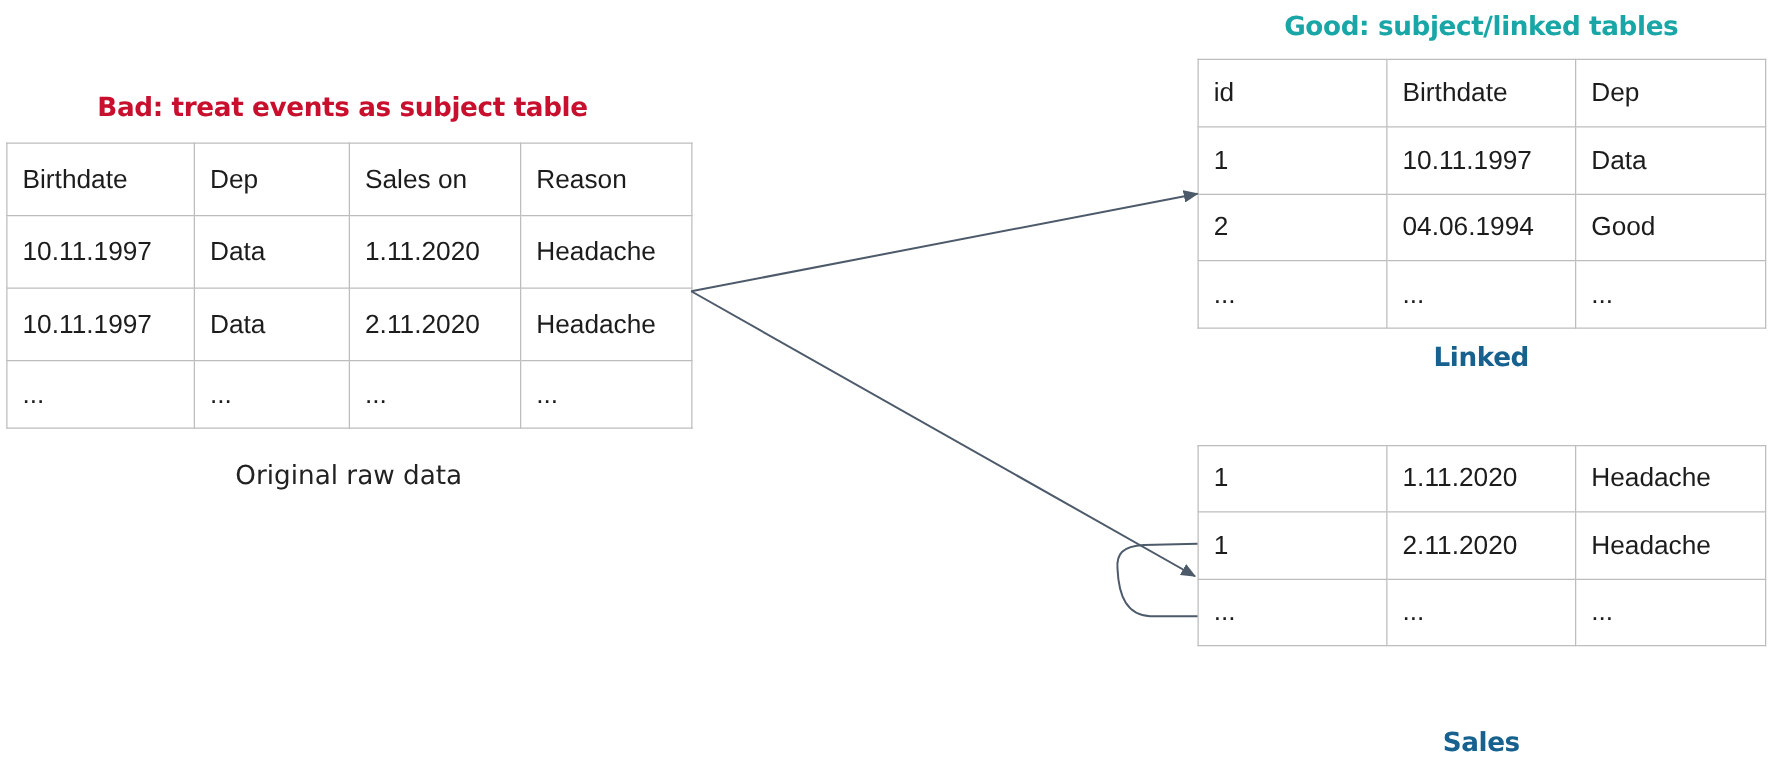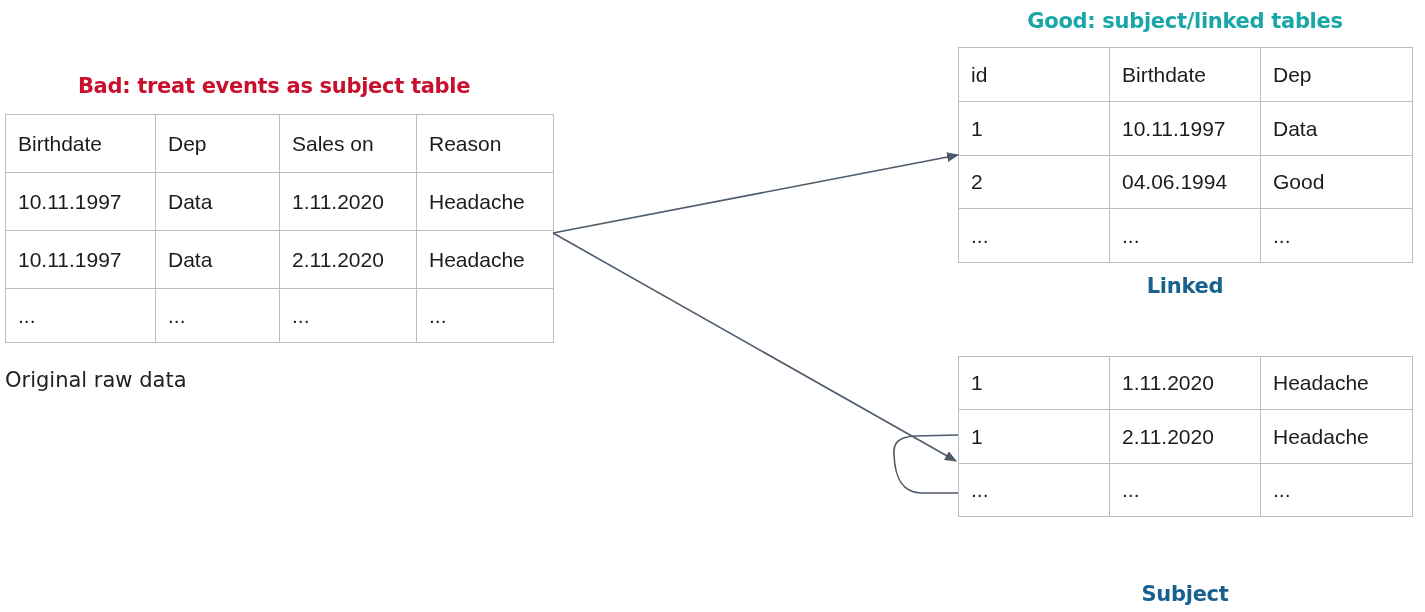--- a/index.html
+++ b/index.html
@@ -7,21 +7,21 @@
       width: 1425px; height: 612px; position: relative; overflow: hidden;
       font-family: "Liberation Sans", sans-serif;
       color: #1a1a1a;
     }
     .title {
       position: absolute; font-family: "DejaVu Sans", sans-serif;
       font-weight: bold; font-size: 21px; letter-spacing: -0.3px;
       white-space: nowrap; text-align: center;
     }
     .caption {
-      position: absolute; white-space: nowrap; 
+      position: absolute; white-space: nowrap; text-align: center;
     }
     table.grid {
       position: absolute; border-collapse: collapse; table-layout: fixed;
       background: #ffffff;
     }
     table.grid td {
       border: 1.5px solid #bdbdbd; padding: 0 0 0 12px;
       font-size: 21px; color: #1c1c1c; vertical-align: middle;
       white-space: nowrap; overflow: hidden;
     }
@@ -121,21 +121,21 @@
     <td>Headache</td>
   </tr>
   <tr style="height:53px">
     <td>...</td>
     <td>...</td>
     <td>...</td>
   </tr>
 </tbody>
   </table>
 
-<div class="title" style="left:958px; top:582px; width:454px; color:#17618f;">Subject</div>
+<div class="title" style="left:958px; top:582px; width:454px; color:#17618f;">Sales</div>
 
 <svg class="arrows" width="1425" height="612">
   <defs>
     <marker id="arrowhead" markerWidth="12" markerHeight="10" refX="11" refY="5" orient="auto" markerUnits="userSpaceOnUse">
       <path d="M0,0 L12,5 L0,10 Z" fill="#4d5a6a"></path>
     </marker>
   </defs>
   <line x1="553" y1="233" x2="958" y2="155" stroke="#4d5a6a" stroke-width="1.6" marker-end="url(#arrowhead)"></line>
   <line x1="553" y1="233" x2="956" y2="461" stroke="#4d5a6a" stroke-width="1.6" marker-end="url(#arrowhead)"></line>
   <path d="M958,435 L915,436 C898,437 893,443 894,455 C895,478 902,492 920,493 L958,493" fill="none" stroke="#4d5a6a" stroke-width="1.6"></path>

